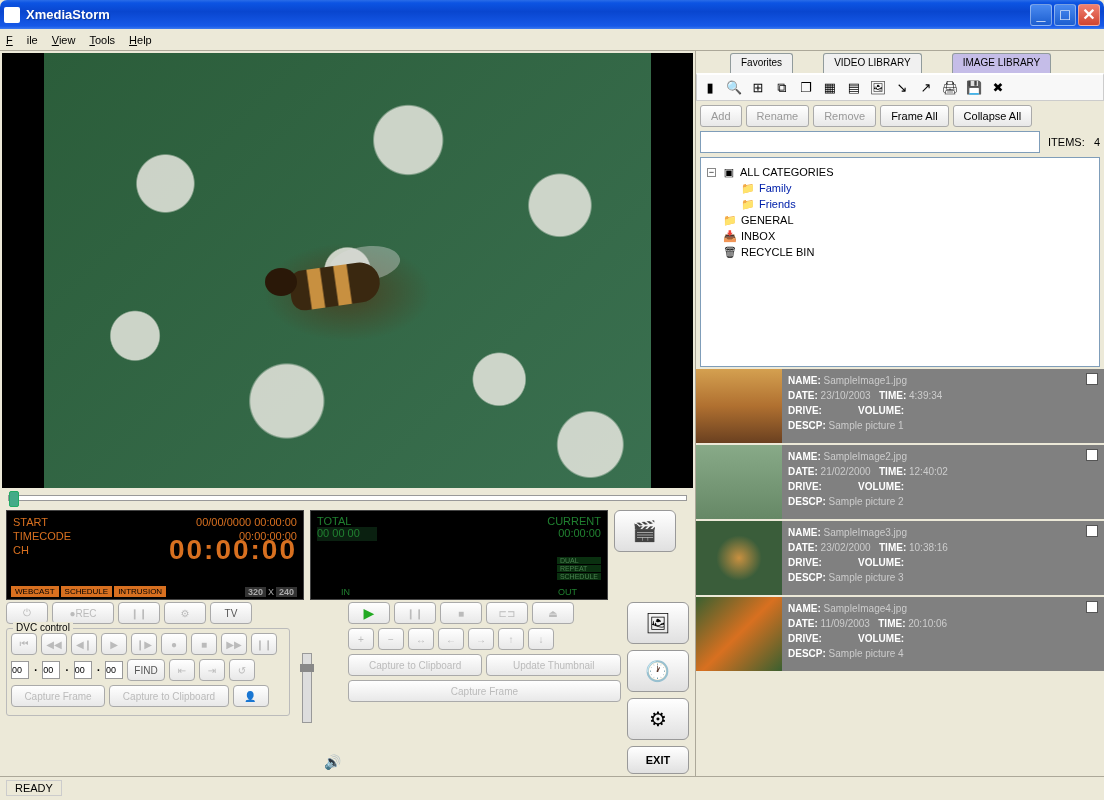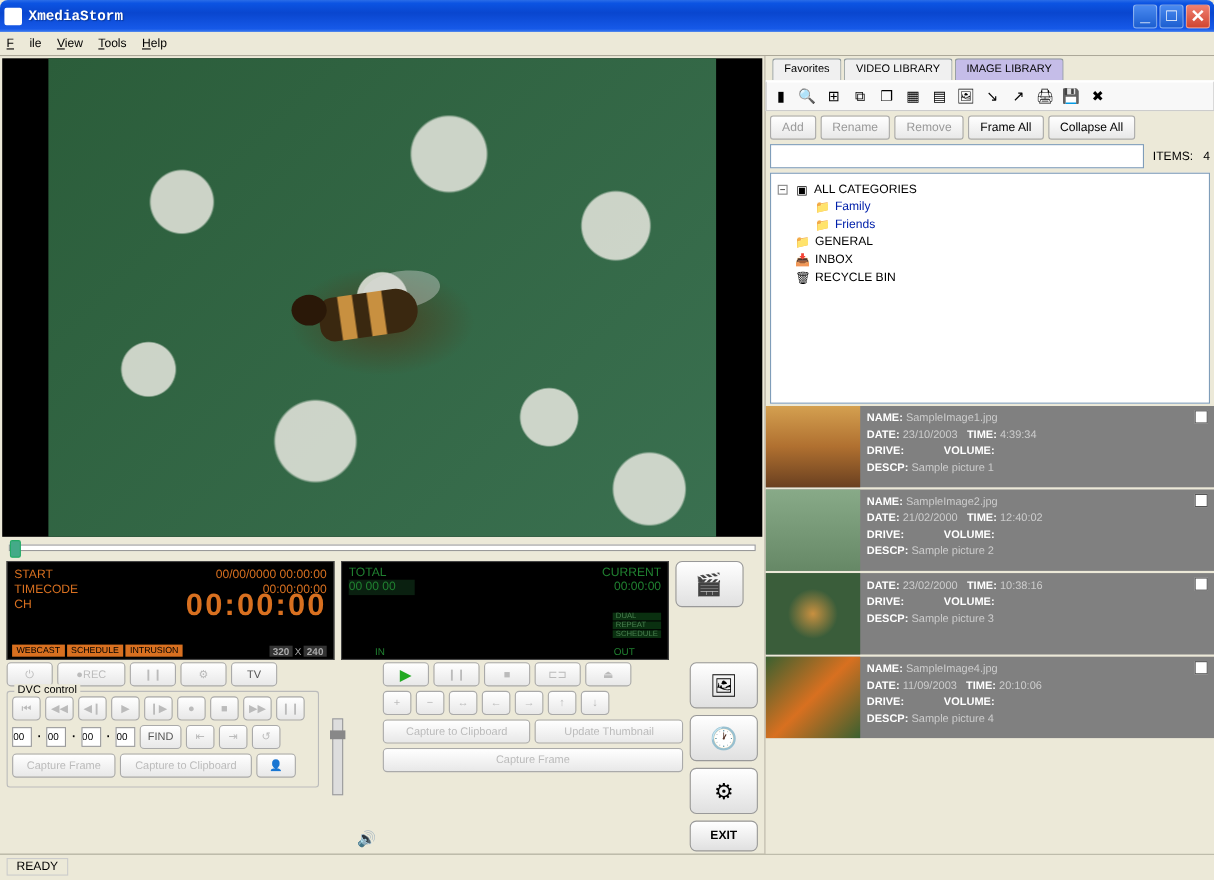--- a/index.html
+++ b/index.html
@@ -1,21 +1,21 @@
 <!DOCTYPE html>
 <html><head>
 <meta charset="utf-8">
 <style>
 * { box-sizing: border-box; margin: 0; padding: 0; font-family: Tahoma, Arial, sans-serif; }
 body { width: 1104px; height: 800px; background: #ece9d8; overflow: hidden; }
 
 
 .titlebar { height: 29px; background: linear-gradient(to bottom, #2a6de8 0%, #0c54e3 10%, #0946cf 40%, #1659e8 90%, #3d7bf0 100%); display:flex; align-items:center; padding: 0 4px; color:#fff; border-radius: 7px 7px 0 0; }
 .titlebar .icon-app { width:16px; height:16px; background:#fff; margin-right:6px; border-radius:2px; display:flex;align-items:center;justify-content:center; }
-.titlebar .title { font-size:13px; font-weight:bold; flex:1; text-shadow: 1px 1px 1px rgba(0,0,0,.3); font-family: Liberation Mono, monospace; }
+.titlebar .title { font-size:13px; font-weight:bold; flex:1; text-shadow: 1px 1px 1px rgba(0,0,0,.3); }
 .win-btn { width:22px; height:22px; margin-left:2px; border-radius:3px; display:flex;align-items:center;justify-content:center; font-weight:bold; color:#fff; border:1px solid rgba(255,255,255,.4); }
 .win-min,.win-max{background:linear-gradient(to bottom,#4a8af0,#1c5ed0);}
 .win-close{background:linear-gradient(to bottom,#f08070,#d04530);}
 
 
 .menubar { height: 22px; background:#ece9d8; display:flex; align-items:center; padding:0 6px; border-bottom:1px solid #aca899; }
 .menubar span { font-size:11px; margin-right:14px; cursor:default; }
 .menubar span u { text-decoration:underline; }
 
 .content { display:flex; height: 725px; }
@@ -82,21 +82,21 @@
 .small-sq{width:26px;height:22px;}
 .tc-input{width:18px;height:18px;border:1px solid #999;font-size:9px;text-align:left;background:#fff;}
 
 .vol-icon{font-size:14px;color:#666;}
 .vslider{width:10px;height:70px;background:#ddd;border:1px solid #999;position:relative;margin:0 6px;}
 .vslider-thumb{position:absolute;left:-3px;top:10px;width:14px;height:8px;background:#888;}
 
 
 .right-pane { flex:1; display:flex; flex-direction:column; border-left:1px solid #aca899;}
 .tab-row { height:22px; background:#ece9d8; display:flex; padding-top:2px;padding-left:6px;}
-.tab { font-size:10px; padding:3px 10px; border:1px solid #919b9c; border-bottom:none; background:#f0f0f0; margin-right:2px; border-radius:3px 3px 0 0;}
+.tab { font-size:10px; padding:3px 10px; border:1px solid #919b9c; border-bottom:none; background:#f0f0f0; margin-right:2px; border-radius:3px 3px 0 0;margin-left:28px;}
 .tab.active { background:#c5bde8; }
 .toolbar-row{height:28px;background:#f8f8f8;border:1px solid #ccc;display:flex;align-items:center;padding:0 4px;gap:6px;border-top:2px solid #fff;}
 .tico{width:18px;height:18px;display:flex;align-items:center;justify-content:center;font-size:13px;}
 .action-row{display:flex;gap:4px;padding:4px;align-items:center;}
 .abtn{flex:0 0 auto;height:22px;padding:0 10px;font-size:11px;background:linear-gradient(to bottom,#fff,#e8e8e8);border:1px solid #aaa;border-radius:3px;color:#999;}
 .abtn.en{color:#000;}
 .filter-row{display:flex;padding:0 4px 4px;gap:8px;align-items:center;}
 .filter-input{flex:1;height:22px;border:1px solid #7f9db9;background:#fff;}
 .items-label{font-size:11px;}
 
@@ -372,20 +372,21 @@
           <div class="meta-line"><b>NAME:</b> <span class="val">SampleImage2.jpg</span></div>
           <div class="meta-line"><b>DATE:</b> <span class="val">21/02/2000</span>&nbsp;&nbsp;&nbsp;<b>TIME:</b> <span class="val">12:40:02</span></div>
           <div class="meta-line"><b>DRIVE:</b>&nbsp;&nbsp;&nbsp;&nbsp;&nbsp;&nbsp;&nbsp;&nbsp;&nbsp;&nbsp;&nbsp;&nbsp;&nbsp;<b>VOLUME:</b></div>
           <div class="meta-line"><b>DESCP:</b> <span class="val">Sample picture 2</span></div>
           <div class="thumb-check"></div>
         </div>
       </div>
       <div class="thumb-item">
         <div class="thumb-img t3"></div>
         <div class="thumb-meta">
+          <div class="meta-line"><b>NAME:</b> <span class="val">SampleImage3.jpg</span></div>
           <div class="meta-line"><b>DATE:</b> <span class="val">23/02/2000</span>&nbsp;&nbsp;&nbsp;<b>TIME:</b> <span class="val">10:38:16</span></div>
           <div class="meta-line"><b>DRIVE:</b>&nbsp;&nbsp;&nbsp;&nbsp;&nbsp;&nbsp;&nbsp;&nbsp;&nbsp;&nbsp;&nbsp;&nbsp;&nbsp;<b>VOLUME:</b></div>
           <div class="meta-line"><b>DESCP:</b> <span class="val">Sample picture 3</span></div>
           <div class="thumb-check"></div>
         </div>
       </div>
       <div class="thumb-item">
         <div class="thumb-img t4"></div>
         <div class="thumb-meta">
           <div class="meta-line"><b>NAME:</b> <span class="val">SampleImage4.jpg</span></div>

